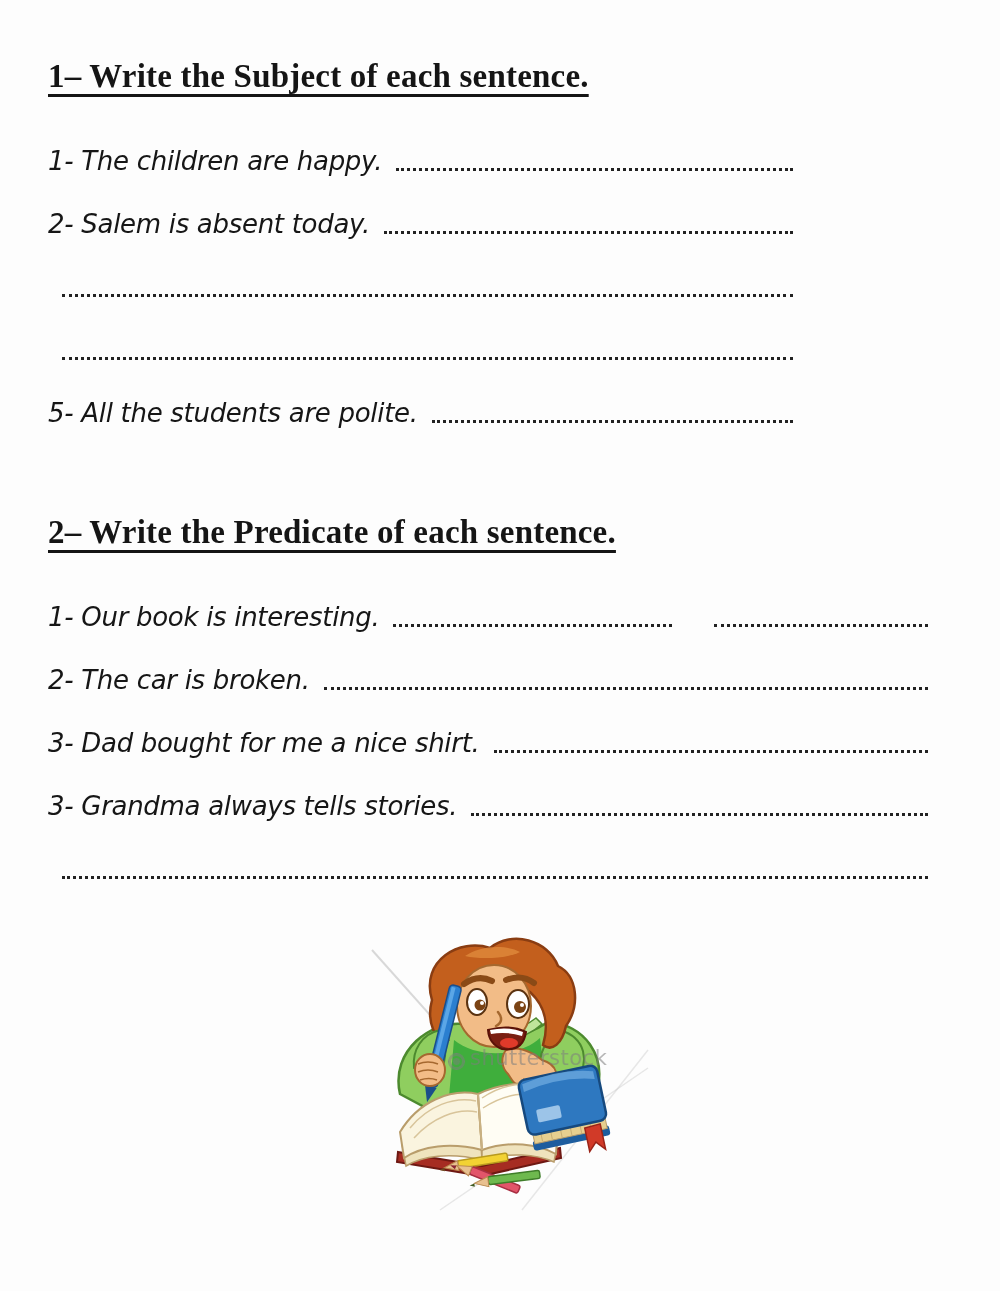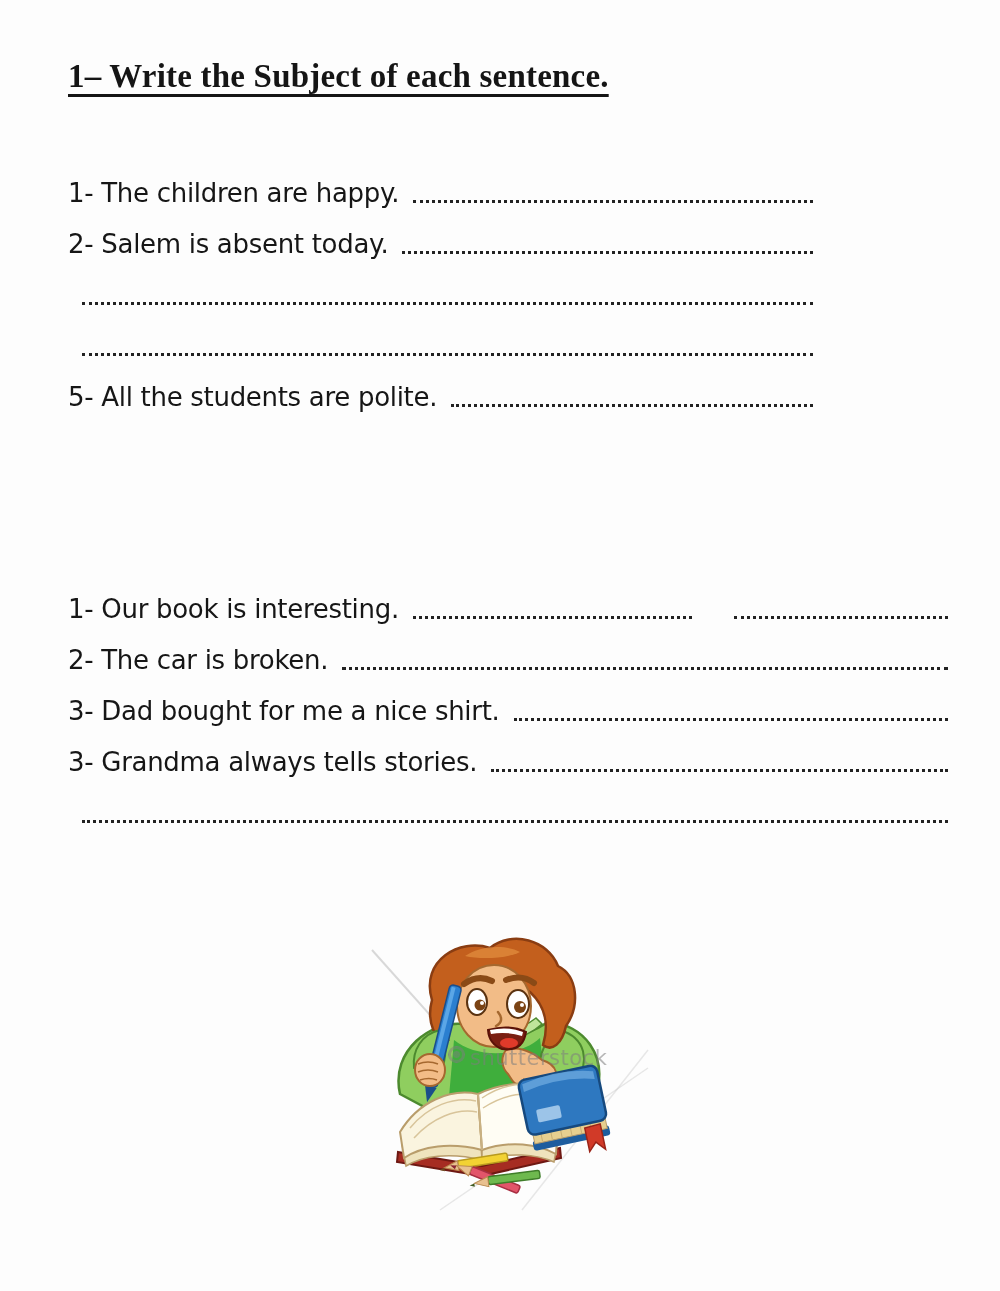--- a/index.html
+++ b/index.html
@@ -10,42 +10,43 @@
     color: #1a1a1a;
     position: relative;
     overflow: hidden;
   }
   .page {
     position: absolute; inset: 0;
     background: #fdfdfd;
   }
 
   
-  .ws-section { position: absolute; left: 68px; }
+  .ws-section { position: absolute; left: 48px; }
   .ws-section.sec-1 { top: 56px;  width: 745px; }
   .ws-section.sec-2 { top: 512px; width: 880px; }
 
   .heading {
     margin: 0;
     font-family: "Liberation Serif", serif;
     font-weight: bold;
     font-size: 33px;
     line-height: 40px;
     color: #151515;
     text-decoration: underline;
     text-decoration-thickness: 3px;
     text-underline-offset: 7px;
     letter-spacing: 0.2px;
     white-space: nowrap;
   }
 
   .items {
-    margin-top: 78px;
+    margin-top: 46px;
     display: flex; flex-direction: column;
-    gap: 15px;
+    gap: 27px;
+    font-style: italic;
   }
   .row {
     height: 36px;
     display: flex;
     align-items: flex-end;
     white-space: nowrap;
   }
   .sentence {
     font-size: 26px;
     line-height: 34px;
@@ -65,21 +66,21 @@
   .illustration {
     position: absolute;
     left: 370px; top: 922px;
     width: 280px; height: 290px;
     margin: 0;
   }
   .illustration svg { display: block; }
   .watermark {
     position: absolute;
     left: 78px; top: 124px;
-    display: flex; align-items: flex-start; gap: 5px;
+    display: flex; align-items: flex-end; gap: 5px;
     color: rgba(125,125,125,0.55);
     font-size: 21px;
     letter-spacing: 0.5px;
     pointer-events: none;
   }
   .wm-circle {
     width: 17px; height: 17px;
     border: 3px solid rgba(125,125,125,0.5);
     border-radius: 50%;
     box-sizing: border-box;
@@ -113,20 +114,21 @@
   </div>
 
   <div class="row">
     <span class="sentence">5- All the students are polite.</span>
     <span class="dots"></span>
   </div>
 </div>
   </section>
 
   <section class="ws-section sec-2">
+    <h2 class="heading">2– Write the Predicate of each sentence.</h2>
     <div class="items">
   <div class="row">
     <span class="sentence">1- Our book is interesting.</span>
     <span class="dots" style="flex: 1.3 1 0%;"></span>
   <span class="gap"></span>
             <span class="dots" style="flex: 1 1 0%;"></span>
           </div>
 
   <div class="row">
     <span class="sentence">2- The car is broken.</span>

